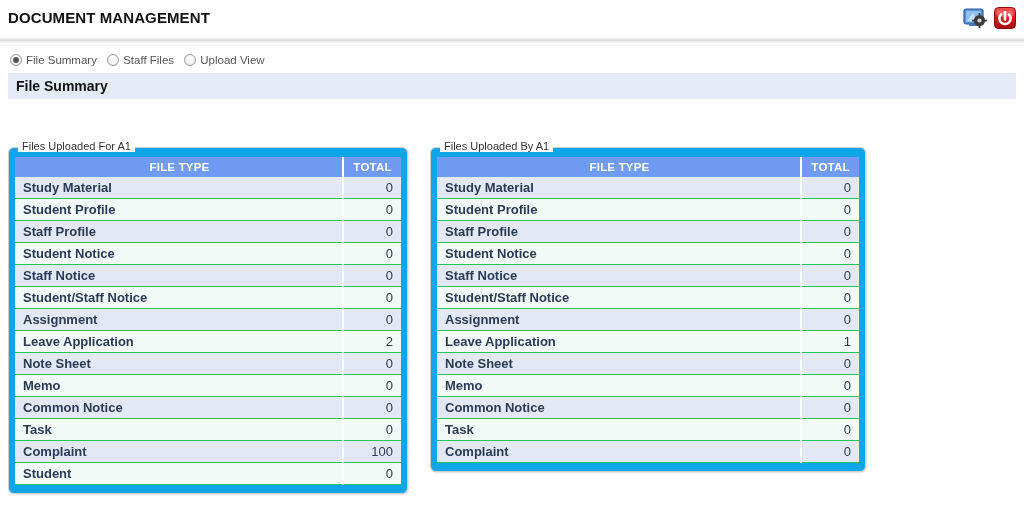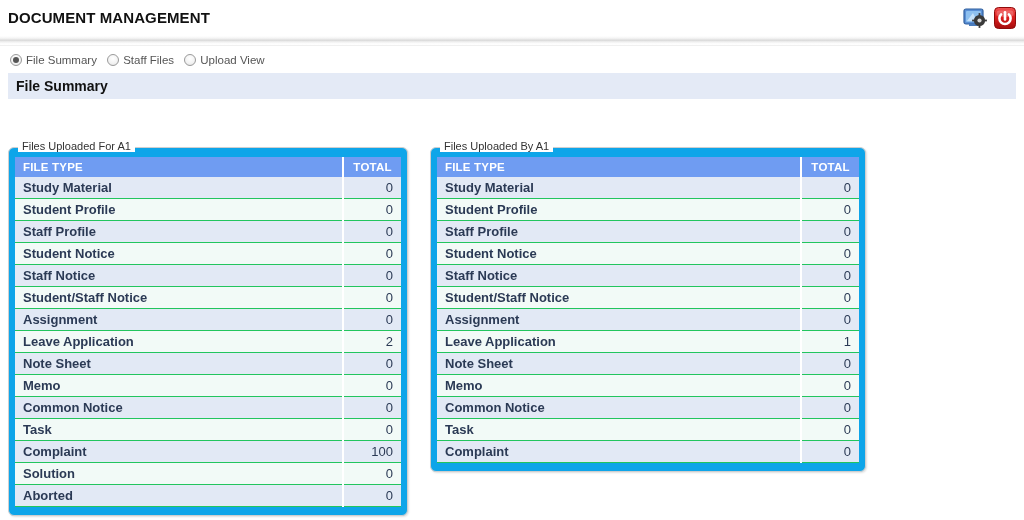--- a/index.html
+++ b/index.html
@@ -133,21 +133,21 @@
     width: 100%;
     border-collapse: collapse;
     table-layout: fixed;
     margin-top: 4px;
   }
   table.summary th {
     background: #6f9cf2;
     color: #ffffff;
     font-size: 11.5px;
     font-weight: bold;
-    text-align: left;
+    text-align: center;
     padding: 4px 6px 4px 8px;
     height: 20px;
     letter-spacing: 0.2px;
   }
   table.summary th.total-col {
     border-left: 2px solid #ffffff;
     text-align: center;
     padding-left: 6px;
   }
   table.summary td {
@@ -304,25 +304,21 @@
           </tr>
           <tr>
             <td>Task</td>
             <td class="total-col">0</td>
           </tr>
           <tr>
             <td>Complaint</td>
             <td class="total-col">100</td>
           </tr>
           <tr>
-            <td>Solution</td>
-            <td class="total-col">0</td>
-          </tr>
-          <tr>
-            <td>Aborted</td>
+            <td>Student</td>
             <td class="total-col">0</td>
           </tr>
         </tbody>
     </table>
   </div>
 
   <div class="panel right">
     <div class="panel-legend">Files Uploaded By A1</div>
     <table class="summary">
       <colgroup>

